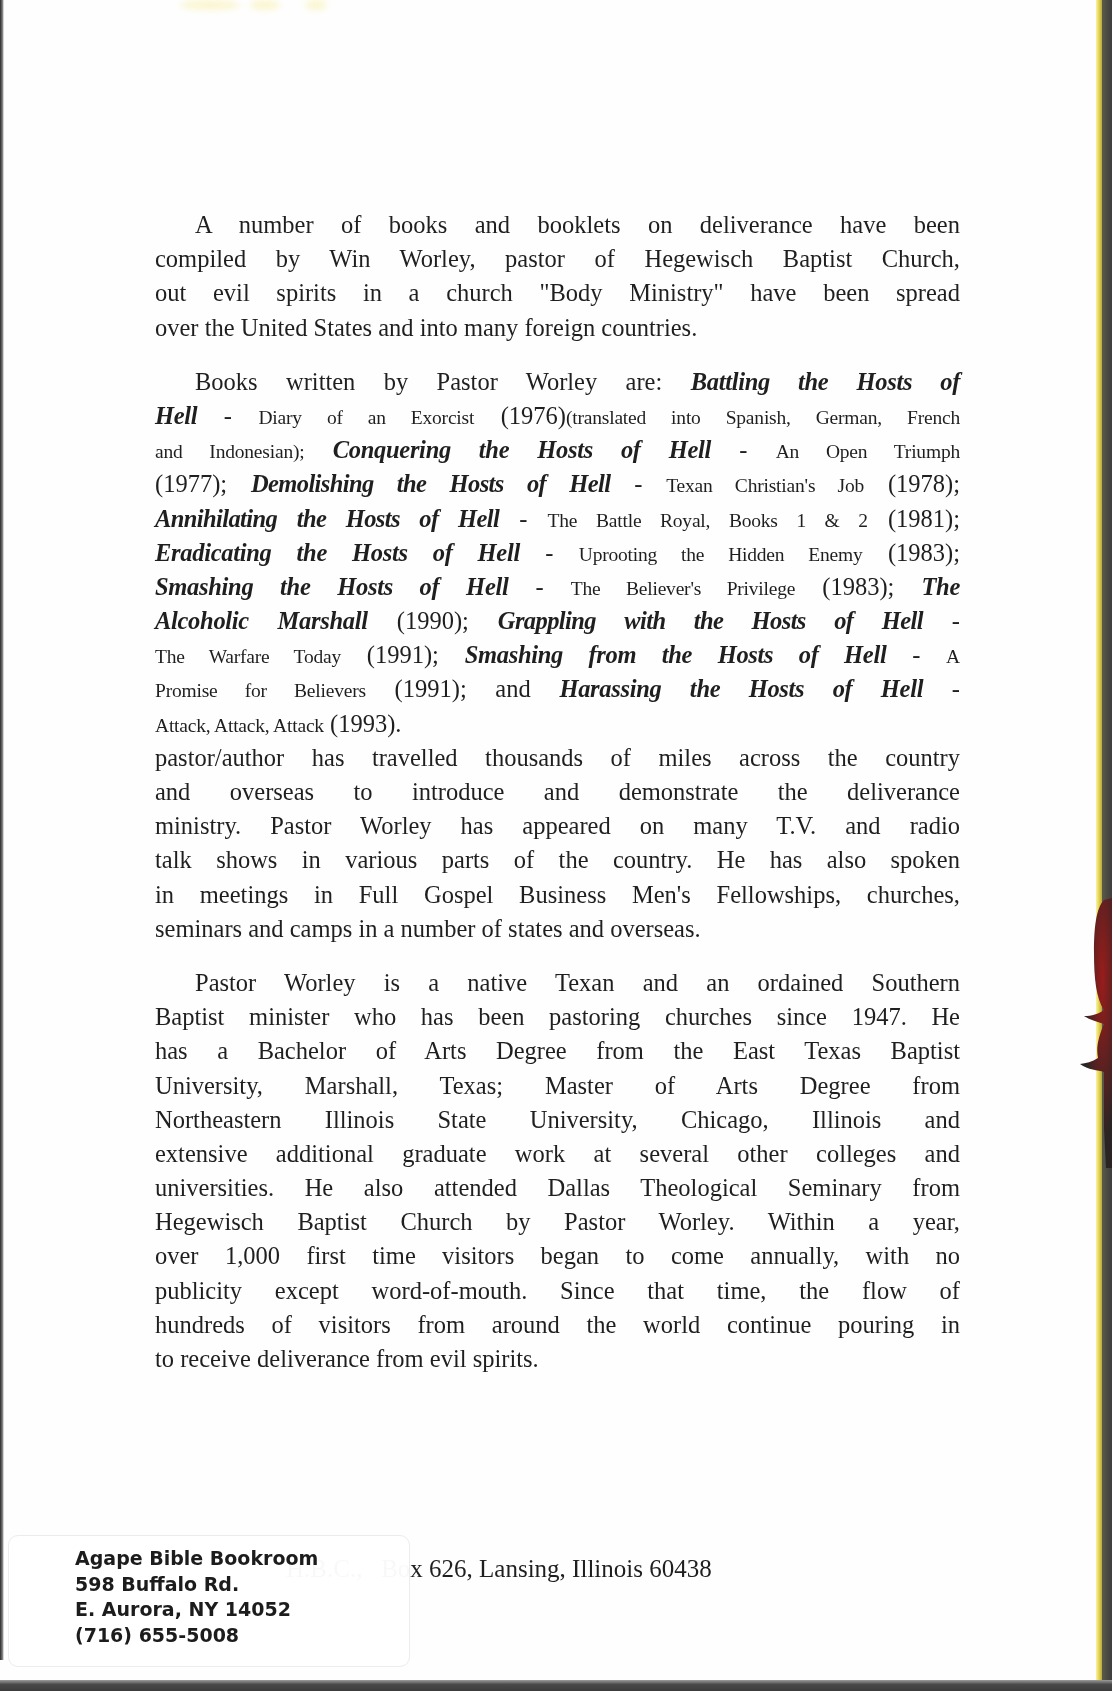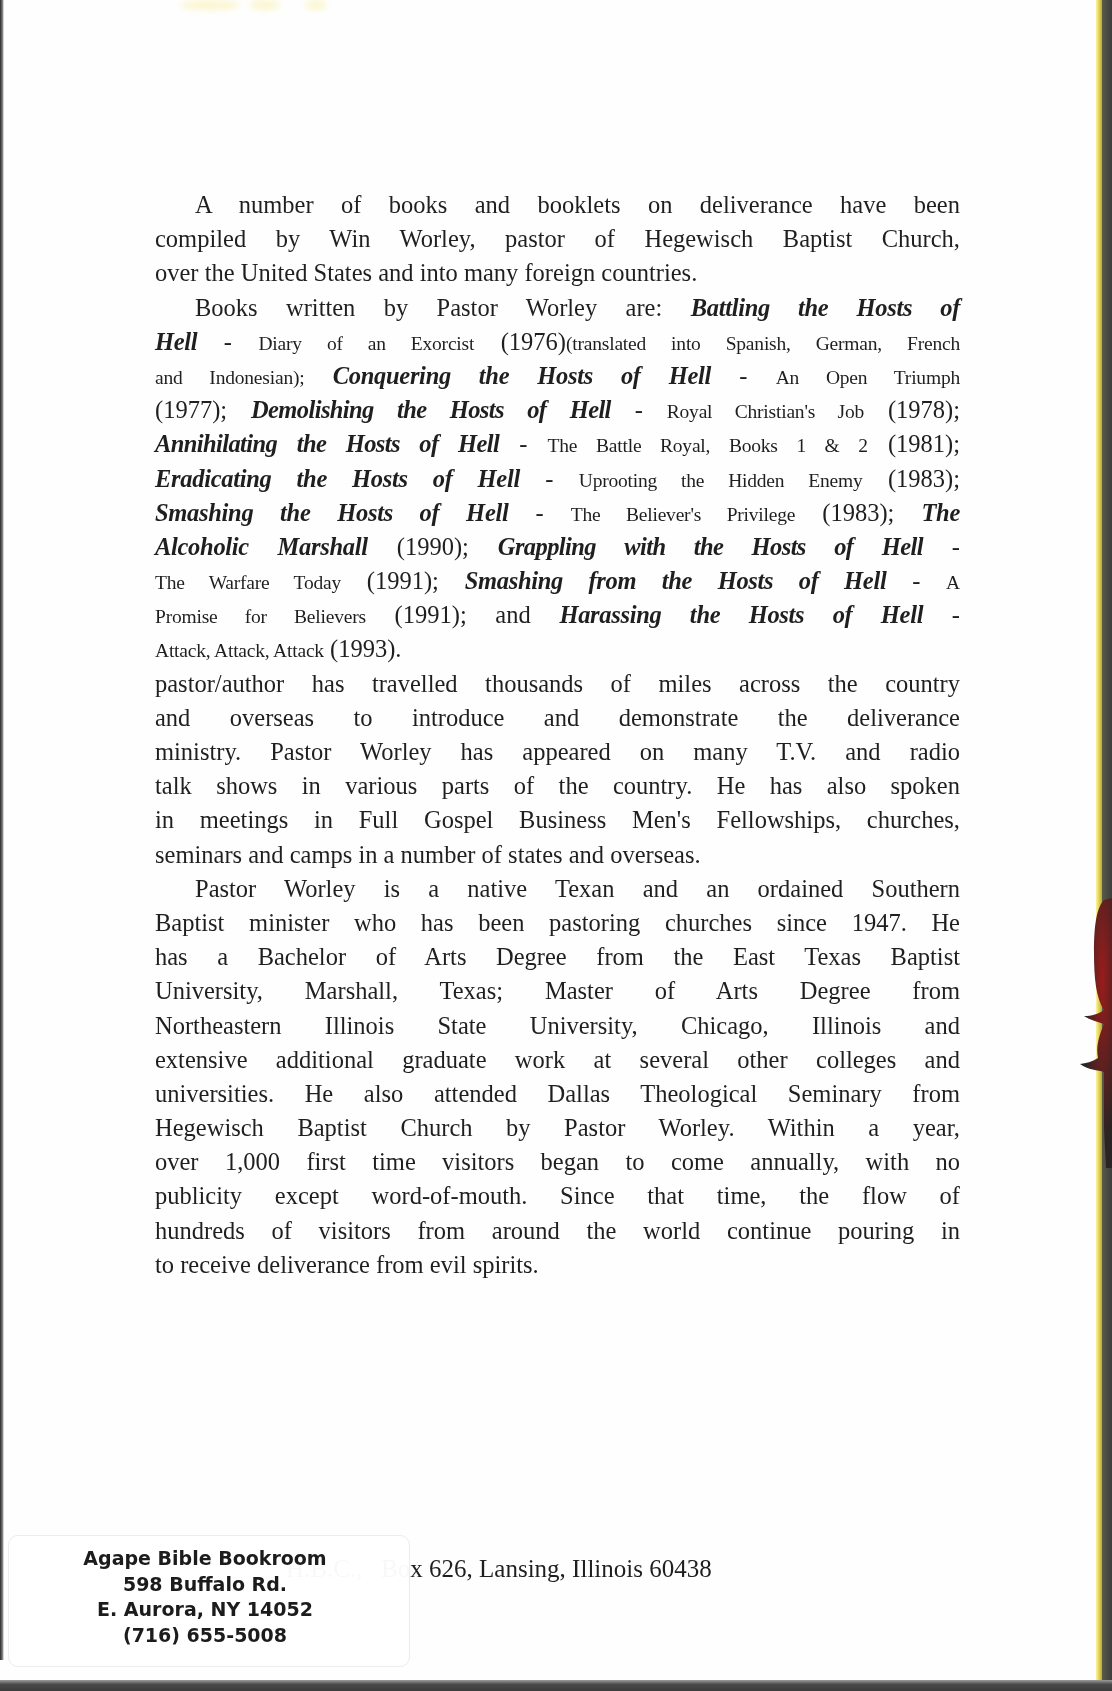--- a/index.html
+++ b/index.html
@@ -72,20 +72,21 @@
     height: 34.2px;
     white-space: nowrap;
     text-align: justify;
     text-align-last: justify;
   }
   .line.last {
     text-align-last: left;
   }
   .line.indent {
     padding-left: 40px;
+    margin-top: 20px;
   }
   .t {
     font-style: italic;
     font-weight: bold;
     font-family: "Liberation Serif", serif;
     letter-spacing: -0.3px;
   }
   .sub {
     font-size: 19.5px;
     letter-spacing: -0.2px;
@@ -115,21 +116,20 @@
   .sticker-lines {
     position: absolute;
     left: 75px;
     top: 1546px;
     width: 260px;
     font-family: "DejaVu Sans", sans-serif;
     font-weight: bold;
     font-size: 19px;
     line-height: 25.5px;
     color: #1c1c1c;
-    text-align: center;
   }
   .sticker-lines span { display: block; white-space: nowrap; }
 </style>
 </head>
 <body>
 
 <div class="page">
   <div class="left-edge"></div>
   <div class="top-smudge" style="left:180px;width:60px;"></div>
   <div class="top-smudge" style="left:250px;width:30px;"></div>
@@ -144,37 +144,38 @@
         <stop offset="100%" stop-color="#2b2424"></stop>
       </radialGradient>
     </defs>
     <path d="M44 0 L36 2 C28 10 26 30 26 55 C26 80 28 100 36 112 C30 116 24 118 16 118 C22 122 30 124 36 126 C30 140 28 150 30 160 C24 164 18 165 12 166 C20 172 30 172 36 174 L36 230 L38 270 L44 270 Z" fill="url(#rg)"></path>
   </svg>
 
   <div class="body-text">
 
     <span class="line indent">A number of books and booklets on deliverance have been</span>
     <span class="line">compiled by Win Worley, pastor of Hegewisch Baptist Church,</span>
+    <span class="line">out evil spirits in a church "Body Ministry" have been spread</span>
     <span class="line last">over the United States and into many foreign countries.</span>
 
     <span class="line indent">
       <span>Books written by Pastor Worley are:</span>
       <span class="t">Battling the Hosts of</span>
     </span>
     <span class="line">
       <span class="t">Hell</span><span> - </span><span class="sub">Diary of an Exorcist</span>
       <span>(1976)</span><span class="sub">(translated into Spanish, German, French</span>
     </span>
     <span class="line">
       <span class="sub">and Indonesian);</span>
       <span class="t">Conquering the Hosts of Hell</span><span> - </span><span class="sub">An Open Triumph</span>
     </span>
     <span class="line">
       <span>(1977);</span>
-      <span class="t cond">Demolishing the Hosts of Hell</span><span> - </span><span class="sub">Royal Christian's Job</span>
+      <span class="t cond">Demolishing the Hosts of Hell</span><span> - </span><span class="sub">Texan Christian's Job</span>
       <span>(1978);</span>
     </span>
     <span class="line">
       <span class="t cond">Annihilating the Hosts of Hell</span><span> - </span><span class="sub">The Battle Royal, Books 1 &amp; 2</span>
       <span>(1981);</span>
     </span>
     <span class="line">
       <span class="t">Eradicating the Hosts of Hell</span><span> - </span><span class="sub">Uprooting the Hidden Enemy</span>
       <span>(1983);</span>
     </span>

